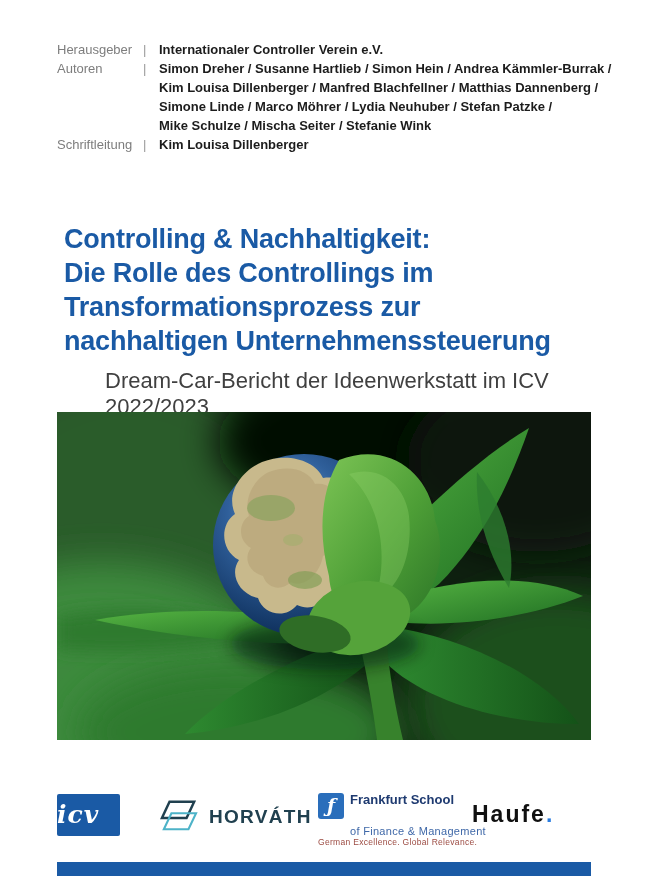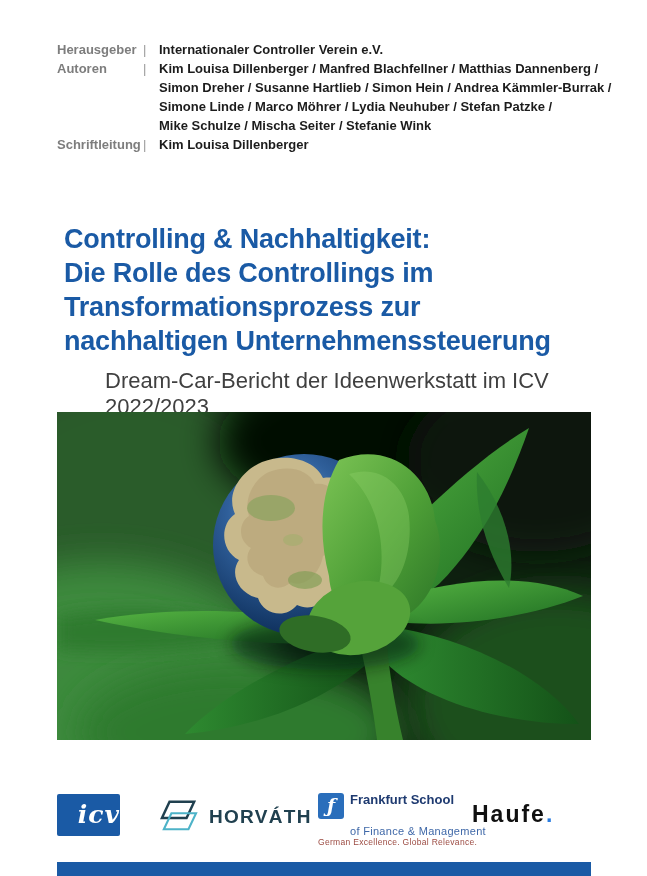--- a/index.html
+++ b/index.html
@@ -2,39 +2,39 @@
 <html><head>
 <meta charset="utf-8">
 <style>
   html,body { margin:0; padding:0; background:#ffffff; }
   body { width:647px; height:876px; font-family:"Liberation Sans", sans-serif; }
   .page { position:relative; width:647px; height:876px; background:#ffffff; overflow:hidden; }
 
   
   .meta { position:absolute; left:57px; top:40px; width:540px; font-size:13px; line-height:19px; }
   .meta-row { display:flex; align-items:flex-start; }
-  .meta-label { flex:none; width:86px; color:#7d7d7d; font-weight:700; }
+  .meta-label { flex:none; width:86px; color:#7d7d7d; font-weight:400; }
   .meta-sep { flex:none; width:16px; color:#9a9a9a; text-align:left; }
   .meta-lines { color:#1c1c1c; font-weight:bold; }
   .meta-lines div { white-space:nowrap; }
 
   
   .title { position:absolute; left:57px; top:222px; width:560px;
            font-size:27px; line-height:34px; font-weight:bold; color:#1a5aa5; letter-spacing:-0.2px;margin-left:7px; }
   .subtitle { position:absolute; left:57px; top:368px; width:540px;
               font-size:22px; color:#404040; font-weight:400;margin-left:48px; }
 
   
   .photo { position:absolute; left:57px; top:412px; width:534px; height:328px; overflow:hidden; }
 
   
   .logos { position:absolute; left:57px; top:792px; width:534px; height:50px; }
 
   .logo-icv { position:absolute; left:0; top:2px; width:63px; height:42px; background:#1a5aa5;
-              border-radius:2px; display:flex; align-items:center; justify-content:flex-end; }
+              border-radius:2px; display:flex; align-items:center; justify-content:flex-start; }
   .logo-icv span { color:#ffffff; font-family:"DejaVu Serif", serif; font-style:italic; font-weight:bold;
                    font-size:25px; letter-spacing:1px; transform:translateY(-1px); }
 
   .logo-horvath { position:absolute; left:101px; top:7px; display:flex; align-items:center; }
   .logo-horvath .mark { width:42px; height:36px; }
   .logo-horvath .word { margin-left:9px; font-size:19px; font-weight:600; color:#20404f; letter-spacing:1.3px; }
 
   .logo-fs { position:absolute; left:261px; top:1px; }
   .logo-fs .row { display:flex; align-items:flex-start; }
   .logo-fs .fbox { width:26px; height:26px; background:#2a6ebb; border-radius:3px;
@@ -65,22 +65,22 @@
       <div class="meta-sep">|</div>
       <div class="meta-lines">
         <div>Internationaler Controller Verein e.V.</div>
       </div>
     </div>
 
     <div class="meta-row">
       <div class="meta-label">Autoren</div>
       <div class="meta-sep">|</div>
       <div class="meta-lines">
+        <div>Simon Dreher / Susanne Hartlieb / Simon Hein / Andrea Kämmler-Burrak /</div>
         <div>Kim Louisa Dillenberger / Manfred Blachfellner / Matthias Dannenberg /</div>
-        <div>Simon Dreher / Susanne Hartlieb / Simon Hein / Andrea Kämmler-Burrak /</div>
         <div>Simone Linde / Marco Möhrer / Lydia Neuhuber / Stefan Patzke /</div>
         <div>Mike Schulze / Mischa Seiter / Stefanie Wink</div>
       </div>
     </div>
 
     <div class="meta-row">
       <div class="meta-label">Schriftleitung</div>
       <div class="meta-sep">|</div>
       <div class="meta-lines">
         <div>Kim Louisa Dillenberger</div>

